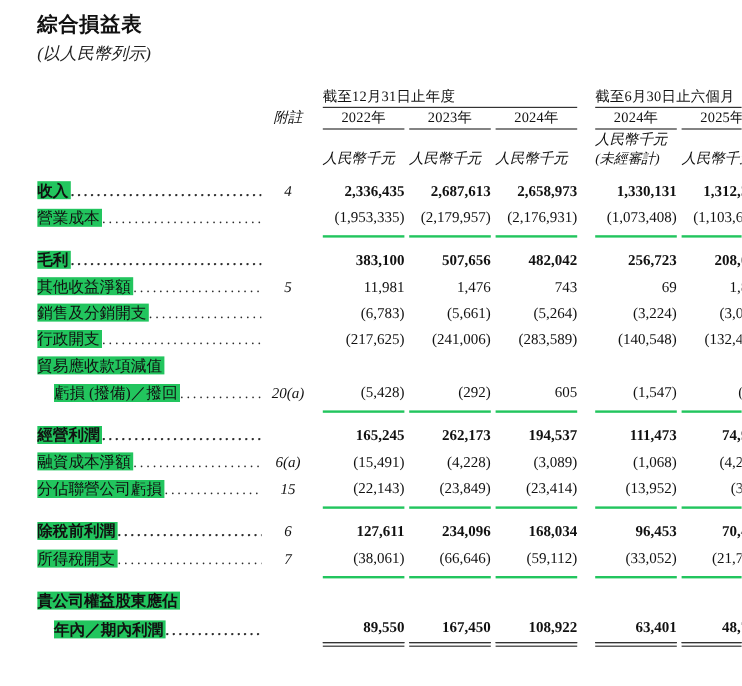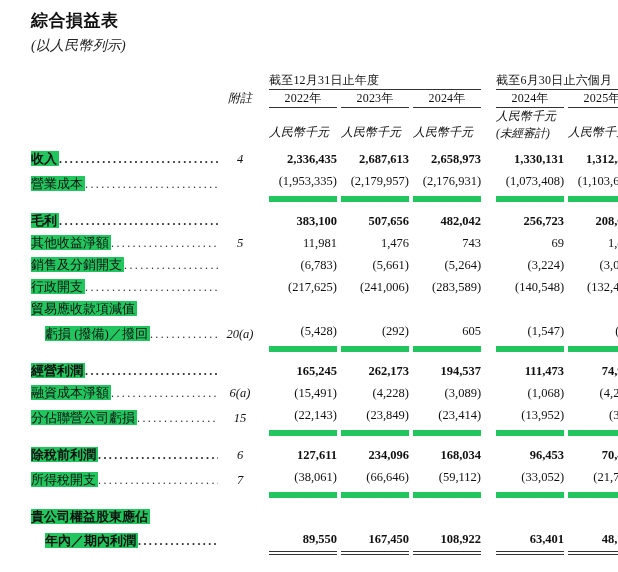--- a/index.html
+++ b/index.html
@@ -169,21 +169,21 @@
     font-size: 12.5px;
     white-space: nowrap;
     line-height: 22px;
     font-variant-numeric: lining-nums;
     color: #111;
     padding-right: 1px;
   }
   .num.bold { font-weight: bold; }
 
   
-  td.ul-single { border-bottom: 6px solid #22c55e; padding-bottom: 1px; }
+  td.ul-single { border-bottom: 2px solid #22c55e; padding-bottom: 1px; }
   td.ul-double {
     border-bottom: 1px solid #333;
     padding-bottom: 1px;
     position: relative;
   }
   td.ul-double::after {
     content: "";
     position: absolute;
     left: 0; right: 0;
     bottom: -4px;

